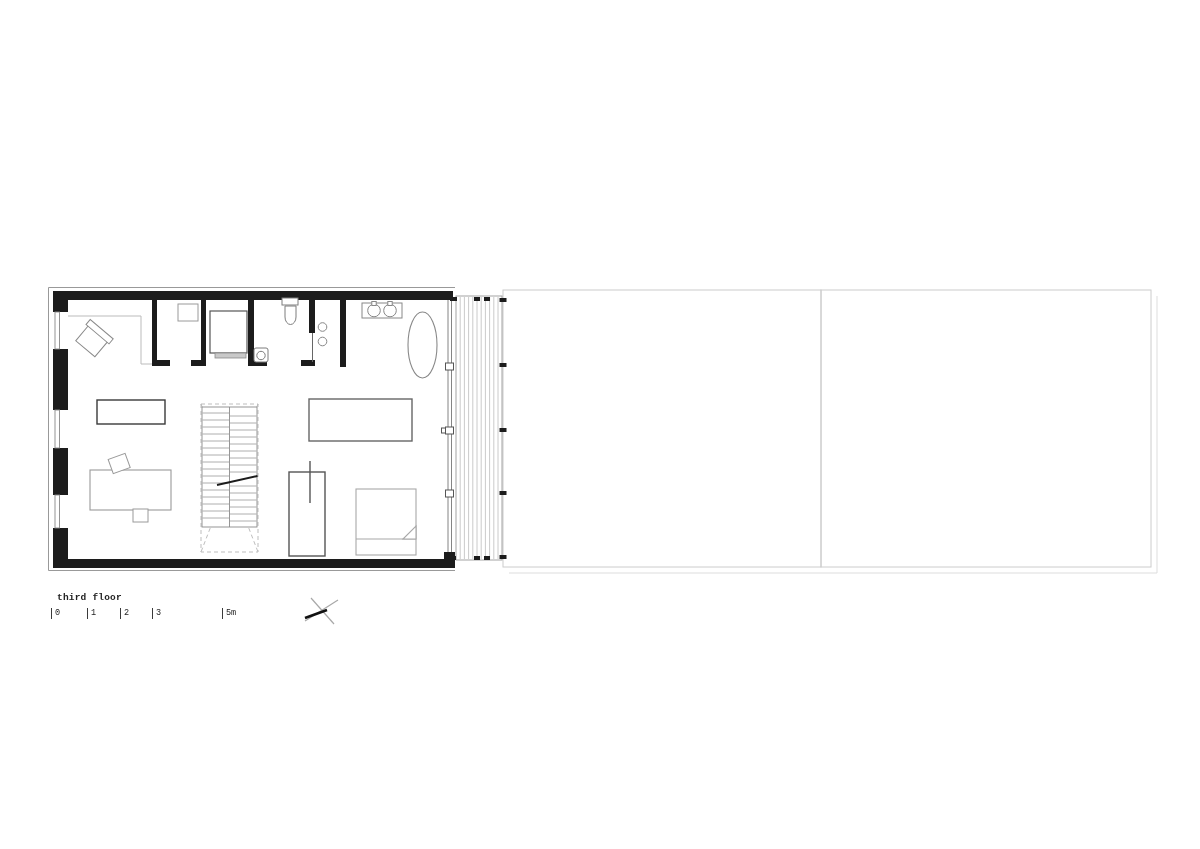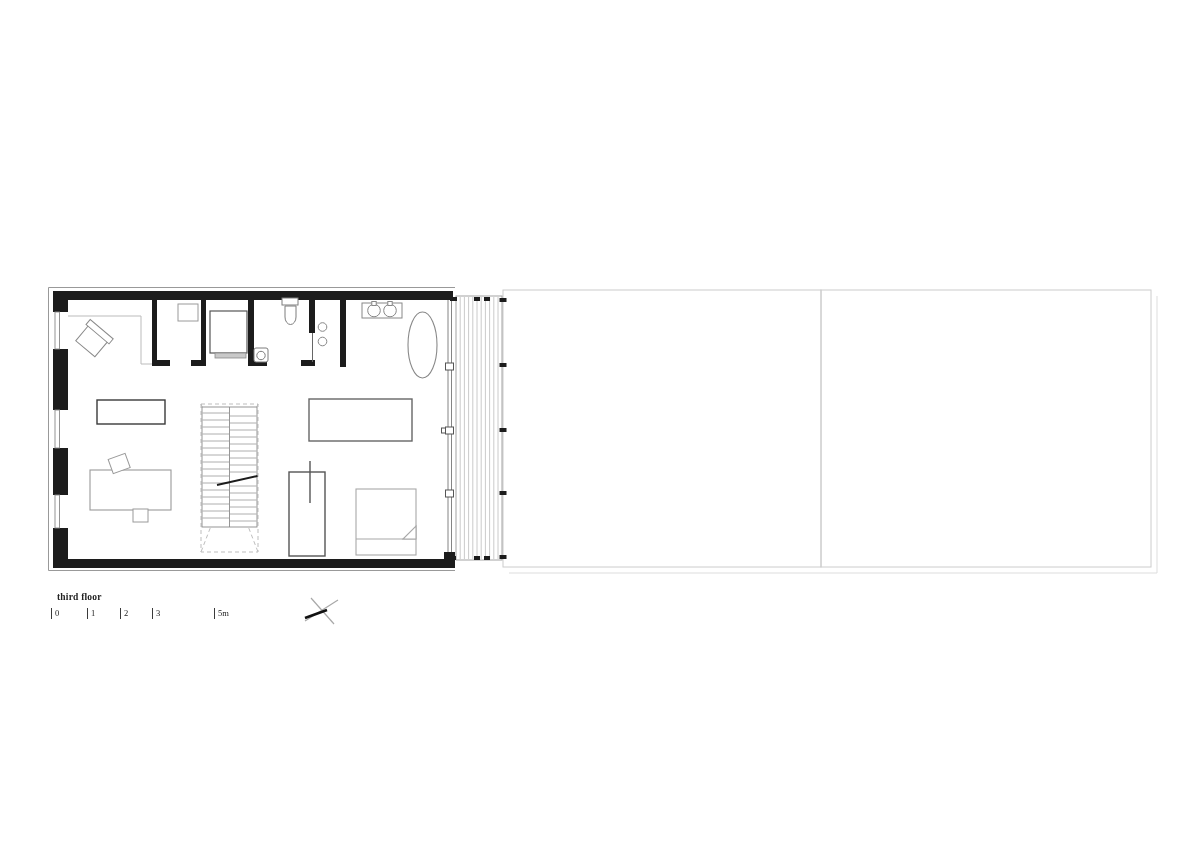--- a/index.html
+++ b/index.html
@@ -1,17 +1,17 @@
 <!DOCTYPE html>
 <html><head>
 <meta charset="utf-8">
 <style>
   html,body{margin:0;padding:0;background:#ffffff;}
   .canvas{position:relative;width:1200px;height:642px;background:#fff;overflow:hidden;
-          font-family:Liberation Serif, serif;}
+          font-family:Liberation Mono, monospace;}
   svg{position:absolute;left:0;top:0;}
   .plan-title{position:absolute;left:57px;top:592px;font-size:9.5px;font-weight:600;
               color:#222;letter-spacing:.2px;}
   .scale-bar{position:absolute;left:51px;top:608px;height:14px;width:220px;}
   .scale-mark{position:absolute;top:0;border-left:1px solid #3a3a3a;height:11px;
               padding-left:3px;font-size:8.5px;color:#222;line-height:11px;}
 </style>
 </head>
 <body>
 
@@ -199,16 +199,16 @@
   </g>
 </svg>
 
   <div class="plan-title">third floor</div>
 
   <div class="scale-bar">
     <span class="scale-mark" style="left:0px">0</span>
     <span class="scale-mark" style="left:36px">1</span>
     <span class="scale-mark" style="left:69px">2</span>
     <span class="scale-mark" style="left:101px">3</span>
-    <span class="scale-mark" style="left:163px">5m</span>
+    <span class="scale-mark" style="left:171px">5m</span>
   </div>
 
 </div>
 
 </body></html>

